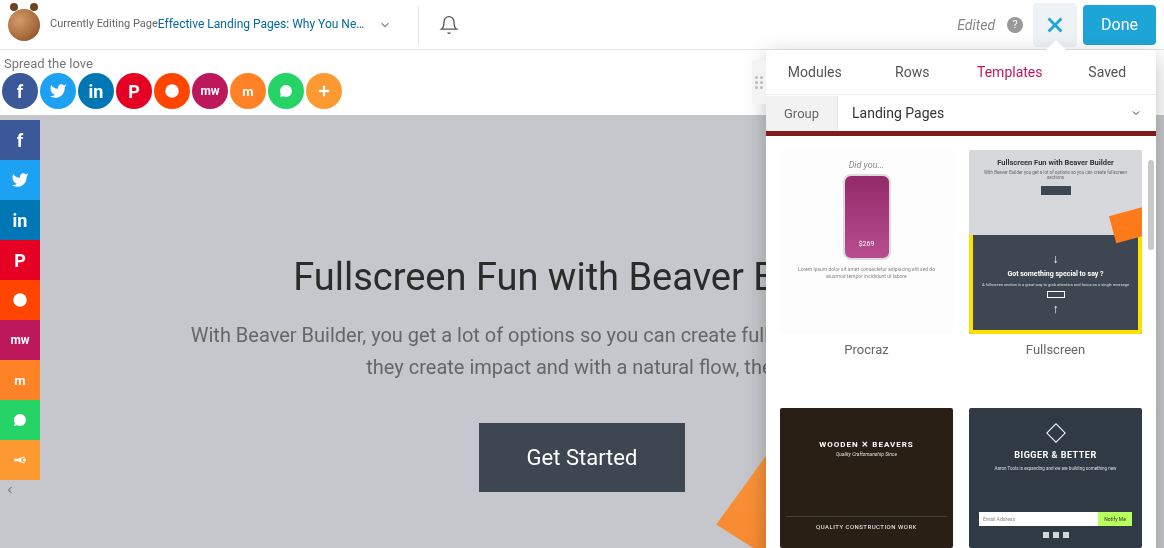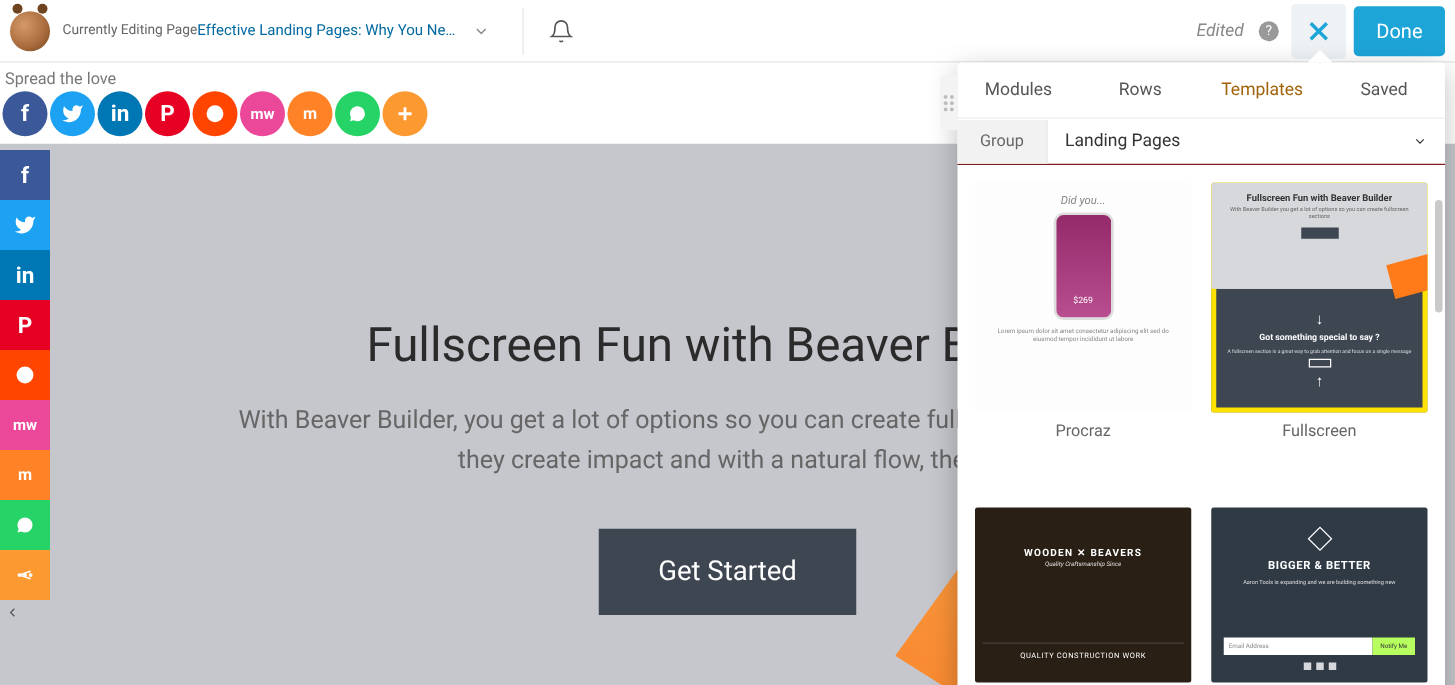--- a/index.html
+++ b/index.html
@@ -20,21 +20,21 @@
   .edited { font-size:14px; color:#888; font-style:italic; margin-right:10px; display:flex; align-items:center; gap:12px;}
   .helpcirc { width:16px; height:16px; border-radius:50%; background:#999; color:#fff; font-size:11px; display:flex; align-items:center; justify-content:center; font-style:normal;}
   .closebtn { width:44px; height:44px; background:#eef2f5; display:flex; align-items:center; justify-content:center; color:#1ea5d8; font-size:24px; border-radius:4px; margin-right:6px; cursor:pointer;}
   .donebtn { height:40px; padding:0 18px; background:#1ea5d8; color:#fff; font-size:16px; border-radius:4px; display:flex; align-items:center; cursor:pointer;}
 
   
   .sharelabel { font-size:13px; color:#777; padding:6px 4px 2px; }
   .sharerow { display:flex; gap:2px; padding:0 2px; }
   .sicon { width:36px; height:36px; border-radius:50%; display:flex; align-items:center; justify-content:center; color:#fff; font-size:18px; font-weight:bold;}
   .fb{background:#3b5998;} .tw{background:#1da1f2;} .li{background:#0077b5;} .pi{background:#e60023;} .rd{background:#ff4500;}
-  .mw{background:#ec4899;} .mx{background:#ff8226;} .wa{background:#25d366;} .more{background:#fc9931;}
+  .mw{background:#be185d;} .mx{background:#ff8226;} .wa{background:#25d366;} .more{background:#fc9931;}
 
   
   .leftbar { position:absolute; top:120px; left:0; display:flex; flex-direction:column; }
   .lbicon { width:40px; height:40px; display:flex; align-items:center; justify-content:center; color:#fff; font-size:18px; font-weight:bold;}
   .hidebtn { width:12px; height:12px; margin:4px 0 0 4px; }
 
   
   .hero { position:absolute; top:115px; left:0; right:0; height:433px; background:#c5c7cc; overflow:hidden; }
   .hero-inner{ position:relative; width:100%; max-width:880px; margin:140px auto 0; text-align:center; color:#333; padding:0 30px;}
   .hero h1 { font-size:38px; font-weight:400; color:#2b2b2b; margin-bottom:20px;}
@@ -44,22 +44,22 @@
   
   .wing { position:absolute; right:140px; bottom:-40px; width:320px; height:260px; background:linear-gradient(45deg,#ff7a18,#ffb347); transform:rotate(-15deg); clip-path:polygon(0 60%, 30% 30%, 60% 0, 100% 40%, 80% 100%, 30% 100%); opacity:.9;}
 
   
   .panel { position:absolute; top:50px; right:8px; width:390px; height:547px; background:#fff; box-shadow:0 6px 22px rgba(0,0,0,.25); border-radius:3px; display:flex; flex-direction:column;}
   .panel-arrow{ position:absolute; top:-10px; right:90px; width:0; height:0; border-left:10px solid transparent; border-right:10px solid transparent; border-bottom:10px solid #fff;}
   .grip{ position:absolute; left:-14px; top:10px; width:14px; height:44px; background:#f3f3f3; border-radius:3px 0 0 3px; display:flex; flex-wrap:wrap; align-content:center; justify-content:center; gap:2px; padding:6px 3px;}
   .grip span{ width:3px;height:3px;background:#bbb;border-radius:50%;}
   .ptabs{ display:flex; border-bottom:1px solid #eee;}
   .ptab{ flex:1; text-align:center; padding:14px 4px; font-size:14px; color:#555; cursor:pointer;}
-  .ptab.active{ color:#a16207;}
-  .filterrow{ display:flex; align-items:center; border-bottom:1px solid #7f1d1d;}
+  .ptab.active{ color:#be185d;}
+  .filterrow{ display:flex; align-items:center; border-bottom:5px solid #7f1d1d;}
   .groupbtn{ padding:10px 18px; background:#f2f2f2; color:#666; font-size:13px; border-right:1px solid #e6e6e6;}
   .select{ flex:1; padding:10px 14px; font-size:14px; color:#333; display:flex; justify-content:space-between; align-items:center;}
   .grid{ flex:1; overflow:auto; padding:14px; display:grid; grid-template-columns:1fr 1fr; gap:16px 16px;}
   .card{ display:flex; flex-direction:column; align-items:center; cursor:pointer;}
   .thumb{ width:100%; height:184px; background:#eee; border-radius:2px; position:relative; overflow:hidden;}
   .card.sel .thumb{ outline:4px solid #ffe100; outline-offset:-4px;}
   .cardlabel{ font-size:13px; color:#666; margin-top:8px;}
   .scrollind{ position:absolute; right:2px; top:110px; width:6px; height:90px; background:#c9c9c9; border-radius:3px;}
 
   

